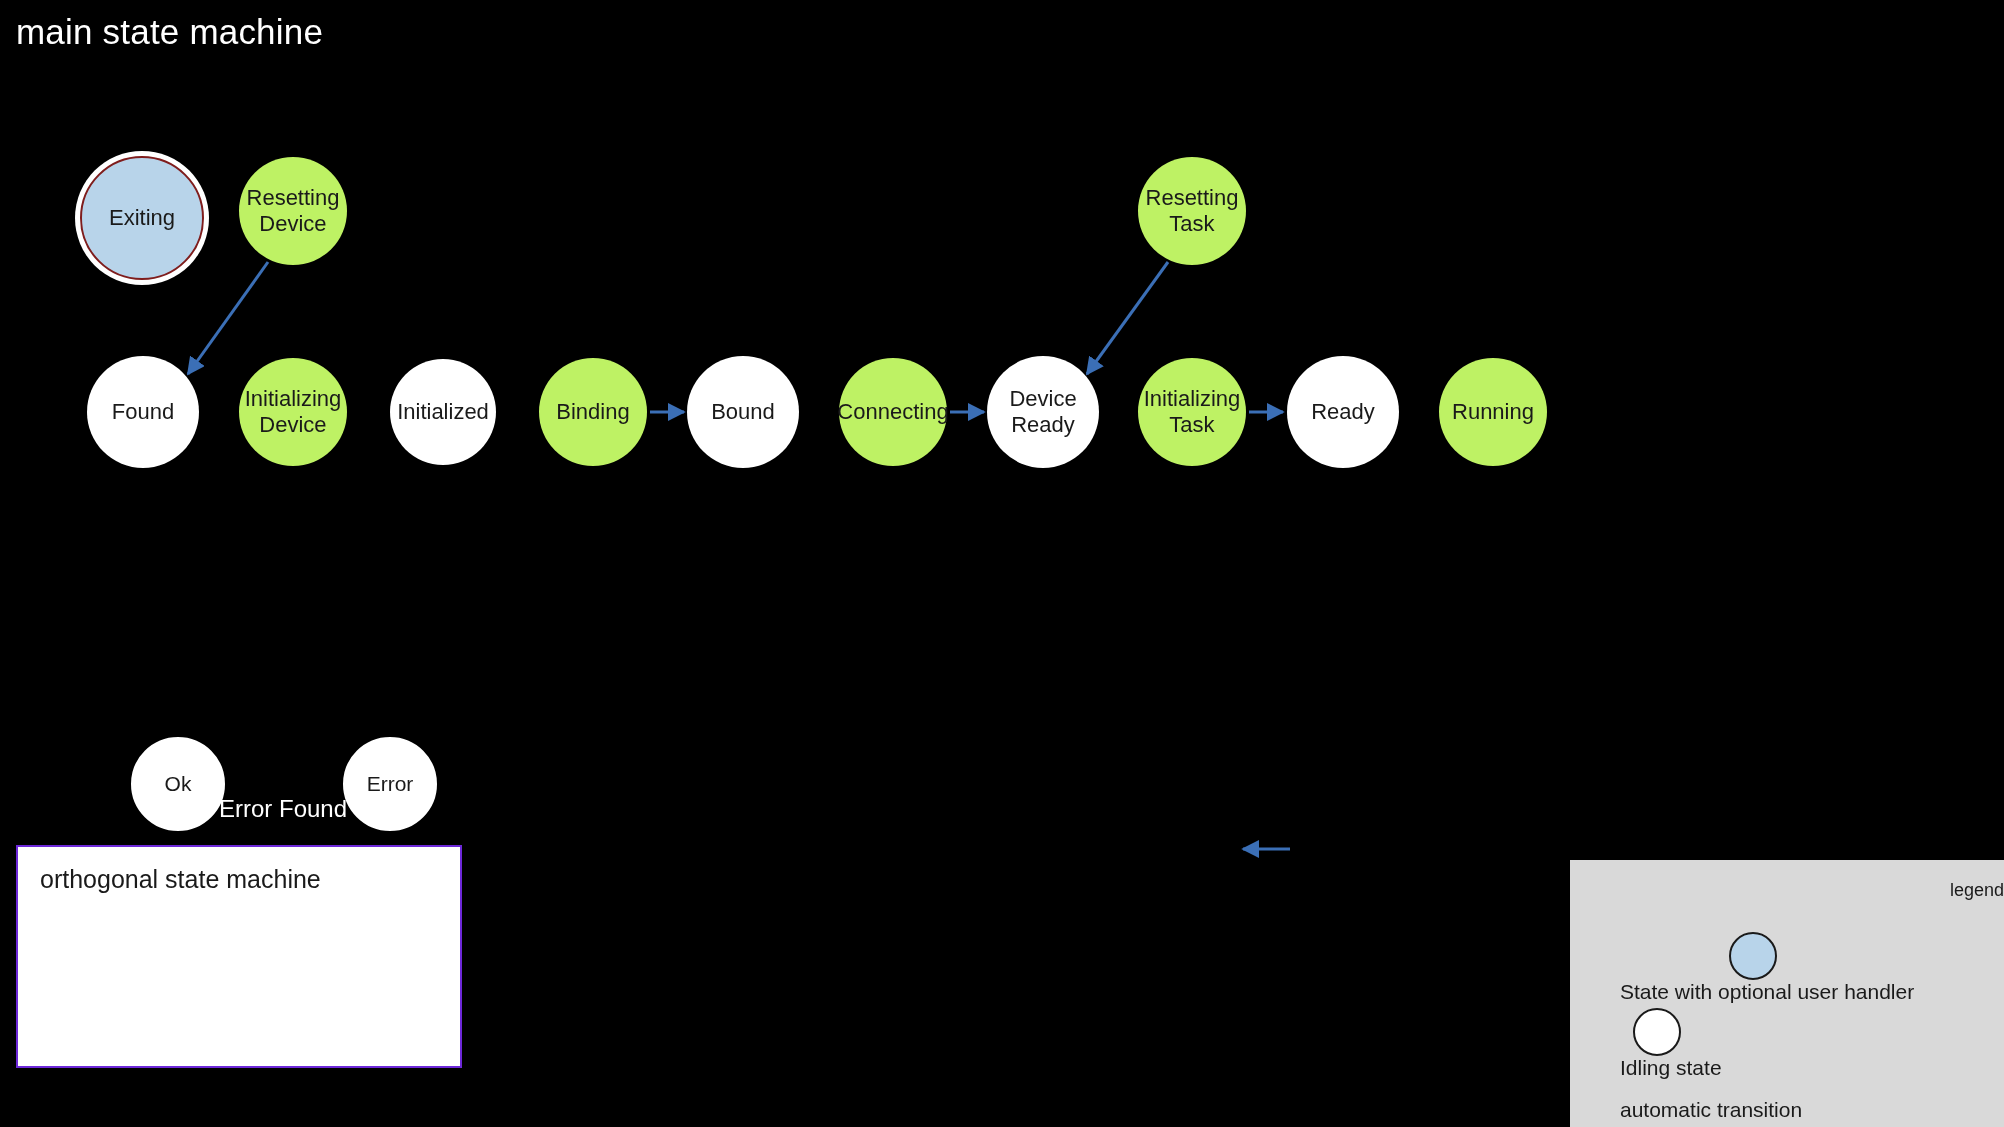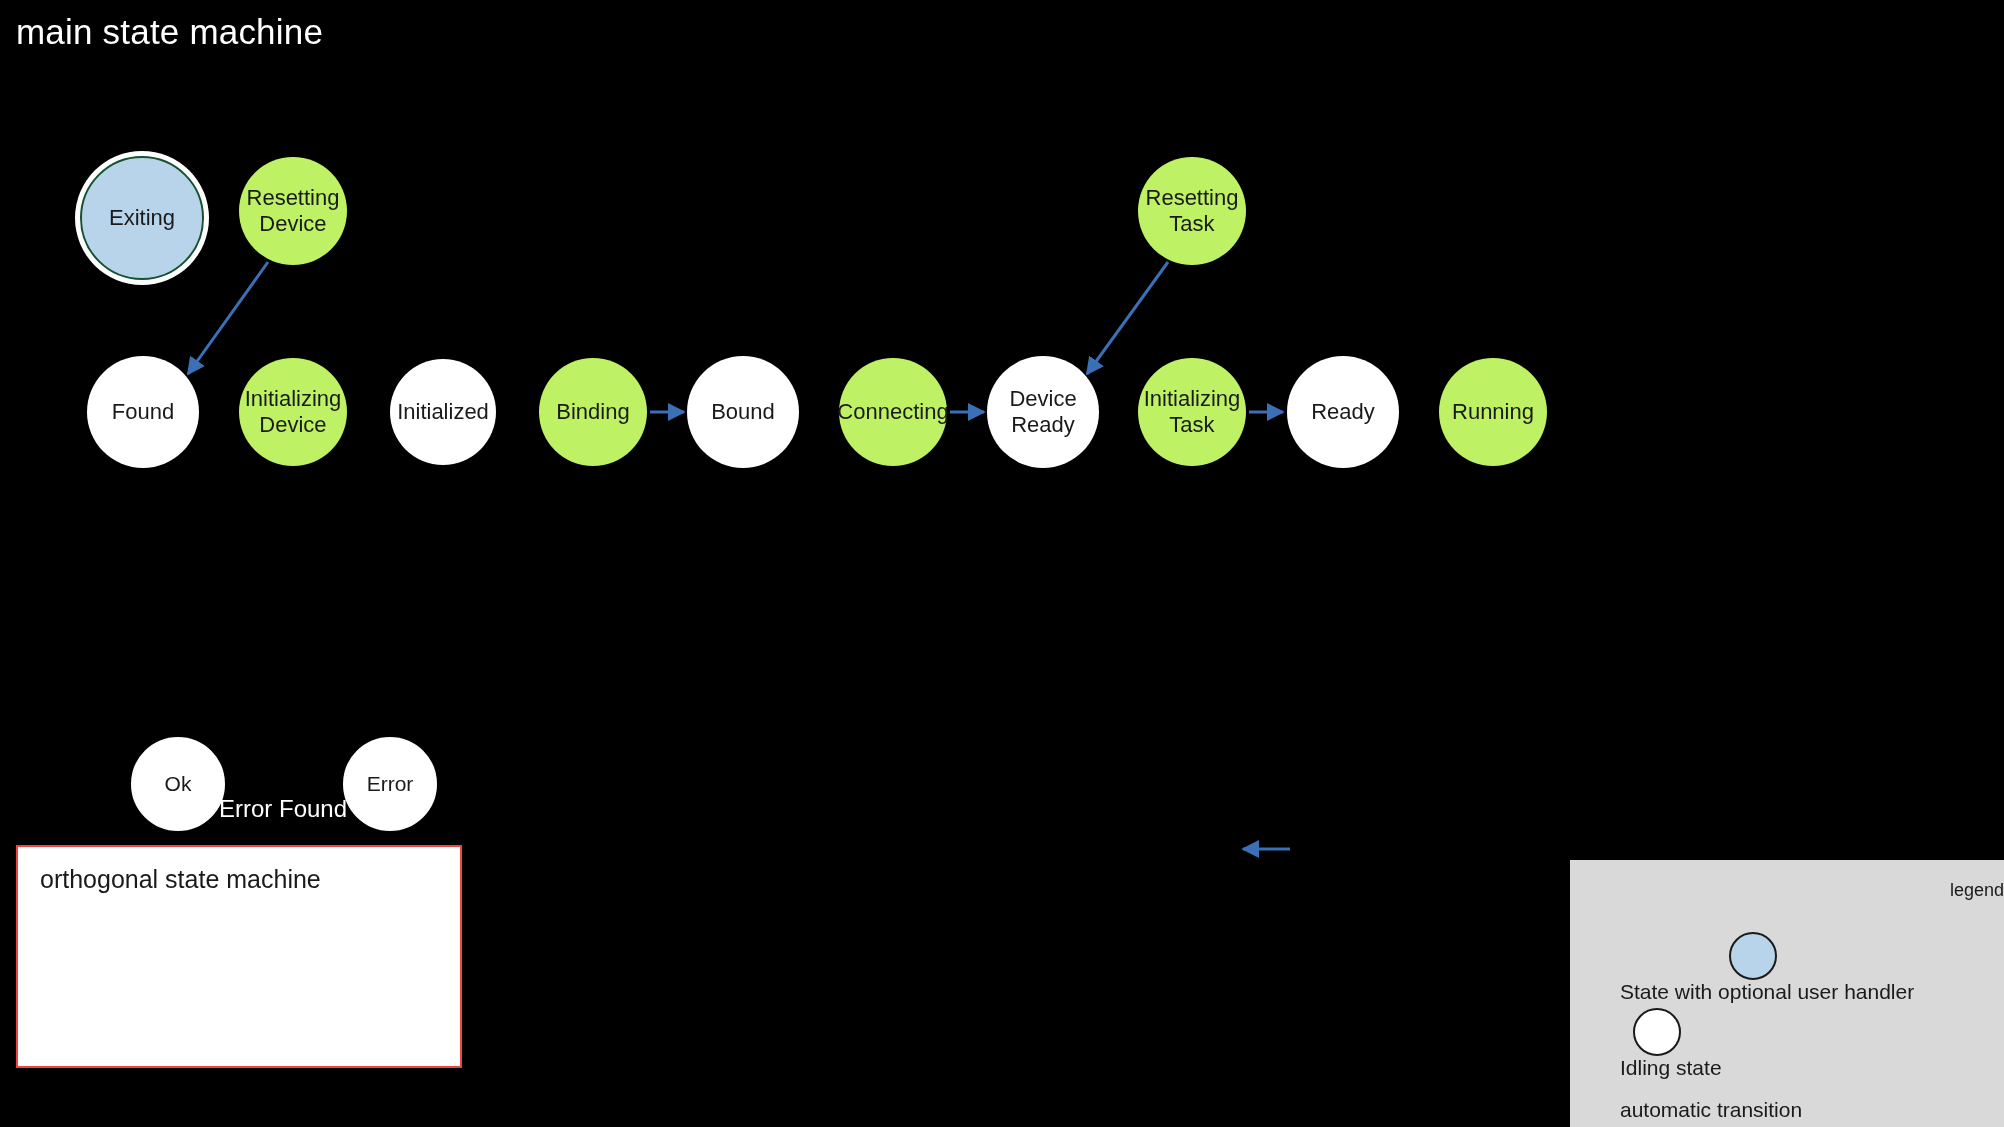--- a/index.html
+++ b/index.html
@@ -41,33 +41,33 @@
 
   
   .node.terminal {
     background: #ffffff;
     padding: 0;
   }
   .node.terminal .inner {
     width: 100%; height: 100%;
     border-radius: 50%;
     background: #b8d4ea;
-    border: 2px solid #14532d;
+    border: 2px solid #7f1d1d;
     display: flex;
     align-items: center;
     justify-content: center;
     box-shadow: 0 0 0 5px #ffffff;
     text-align: right;
   }
 
   
   .submachine {
     position: absolute;
     background: #ffffff;
-    border: 2px solid #ef4444;
+    border: 2px solid #6d28d9;
   }
   .submachine-title {
     position: absolute;
     left: 22px; top: 18px;
     color: #1a1a1a;
     font-size: 25px;
     white-space: nowrap;
   }
   .sub-node {
     position: absolute;

